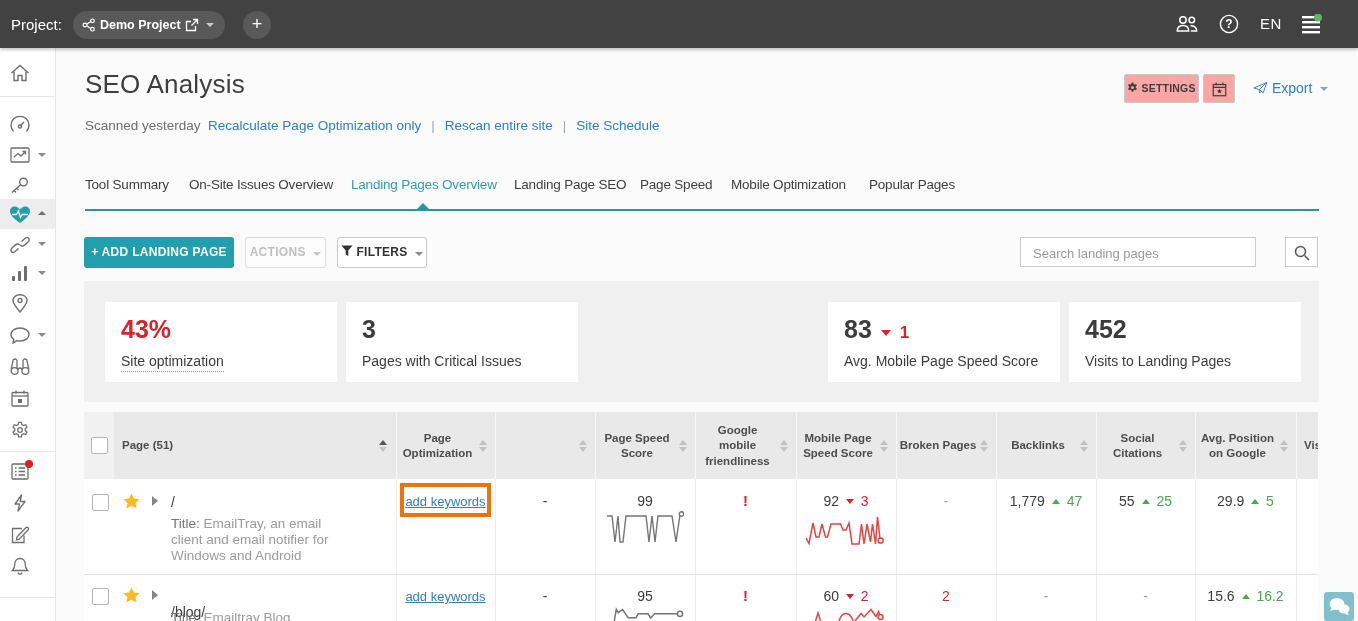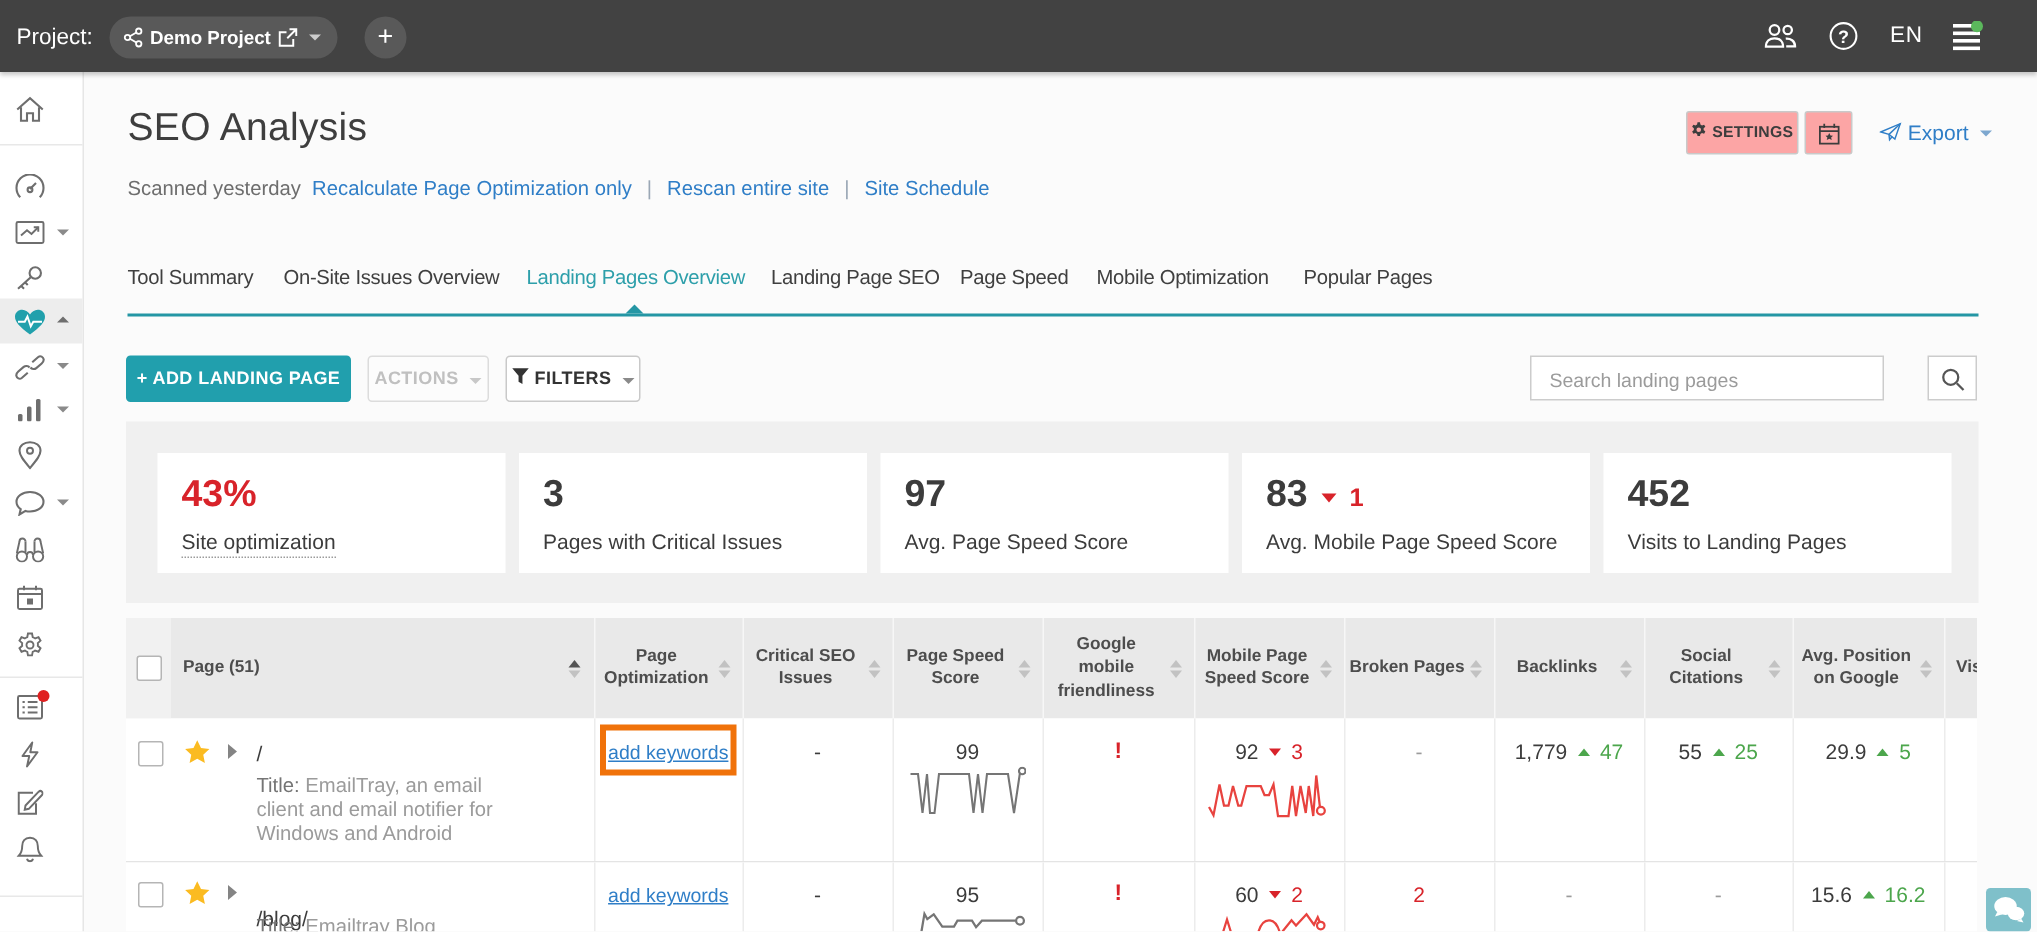--- a/index.html
+++ b/index.html
@@ -300,24 +300,20 @@
 
   <div id="cardband">
     <div class="card" style="left:21px">
       <div class="num red">43%</div>
       <div class="lbl" style="border-bottom:1px dotted #9b9b9b; padding-bottom:2px">Site optimization</div>
     </div>
     <div class="card" style="left:262px">
       <div class="num">3</div>
       <div class="lbl">Pages with Critical Issues</div>
     </div>
-    <div class="card" style="left:503px">
-      <div class="num">97</div>
-      <div class="lbl">Avg. Page Speed Score</div>
-    </div>
     <div class="card" style="left:744px">
       <div class="num">83 <span class="tri-dn-r" style="margin:0 2px"></span> <span class="red" style="font-size:17px">1</span></div>
       <div class="lbl">Avg. Mobile Page Speed Score</div>
     </div>
     <div class="card" style="left:985px">
       <div class="num">452</div>
       <div class="lbl">Visits to Landing Pages</div>
     </div>
   </div>
 
@@ -330,23 +326,20 @@
       <div class="sort" style="left:295px;top:28px">
           <div class="u" style="border-bottom-color:#555"></div>
           <div class="d"></div>
         </div>
       <div class="th" style="left:312px;width:83px">
           <div class="inner">Page<br>Optimization</div>
         </div>
       <div class="sort" style="left:395px;top:28px">
           <div class="u"></div>
           <div class="d"></div>
-        </div>
-      <div class="th" style="left:411px;width:84px">
-          <div class="inner">Critical SEO<br>Issues</div>
         </div>
       <div class="sort" style="left:495px;top:28px">
           <div class="u"></div>
           <div class="d"></div>
         </div>
       <div class="th" style="left:511px;width:84px">
           <div class="inner">Page Speed<br>Score</div>
         </div>
       <div class="sort" style="left:595px;top:28px">
           <div class="u"></div>

